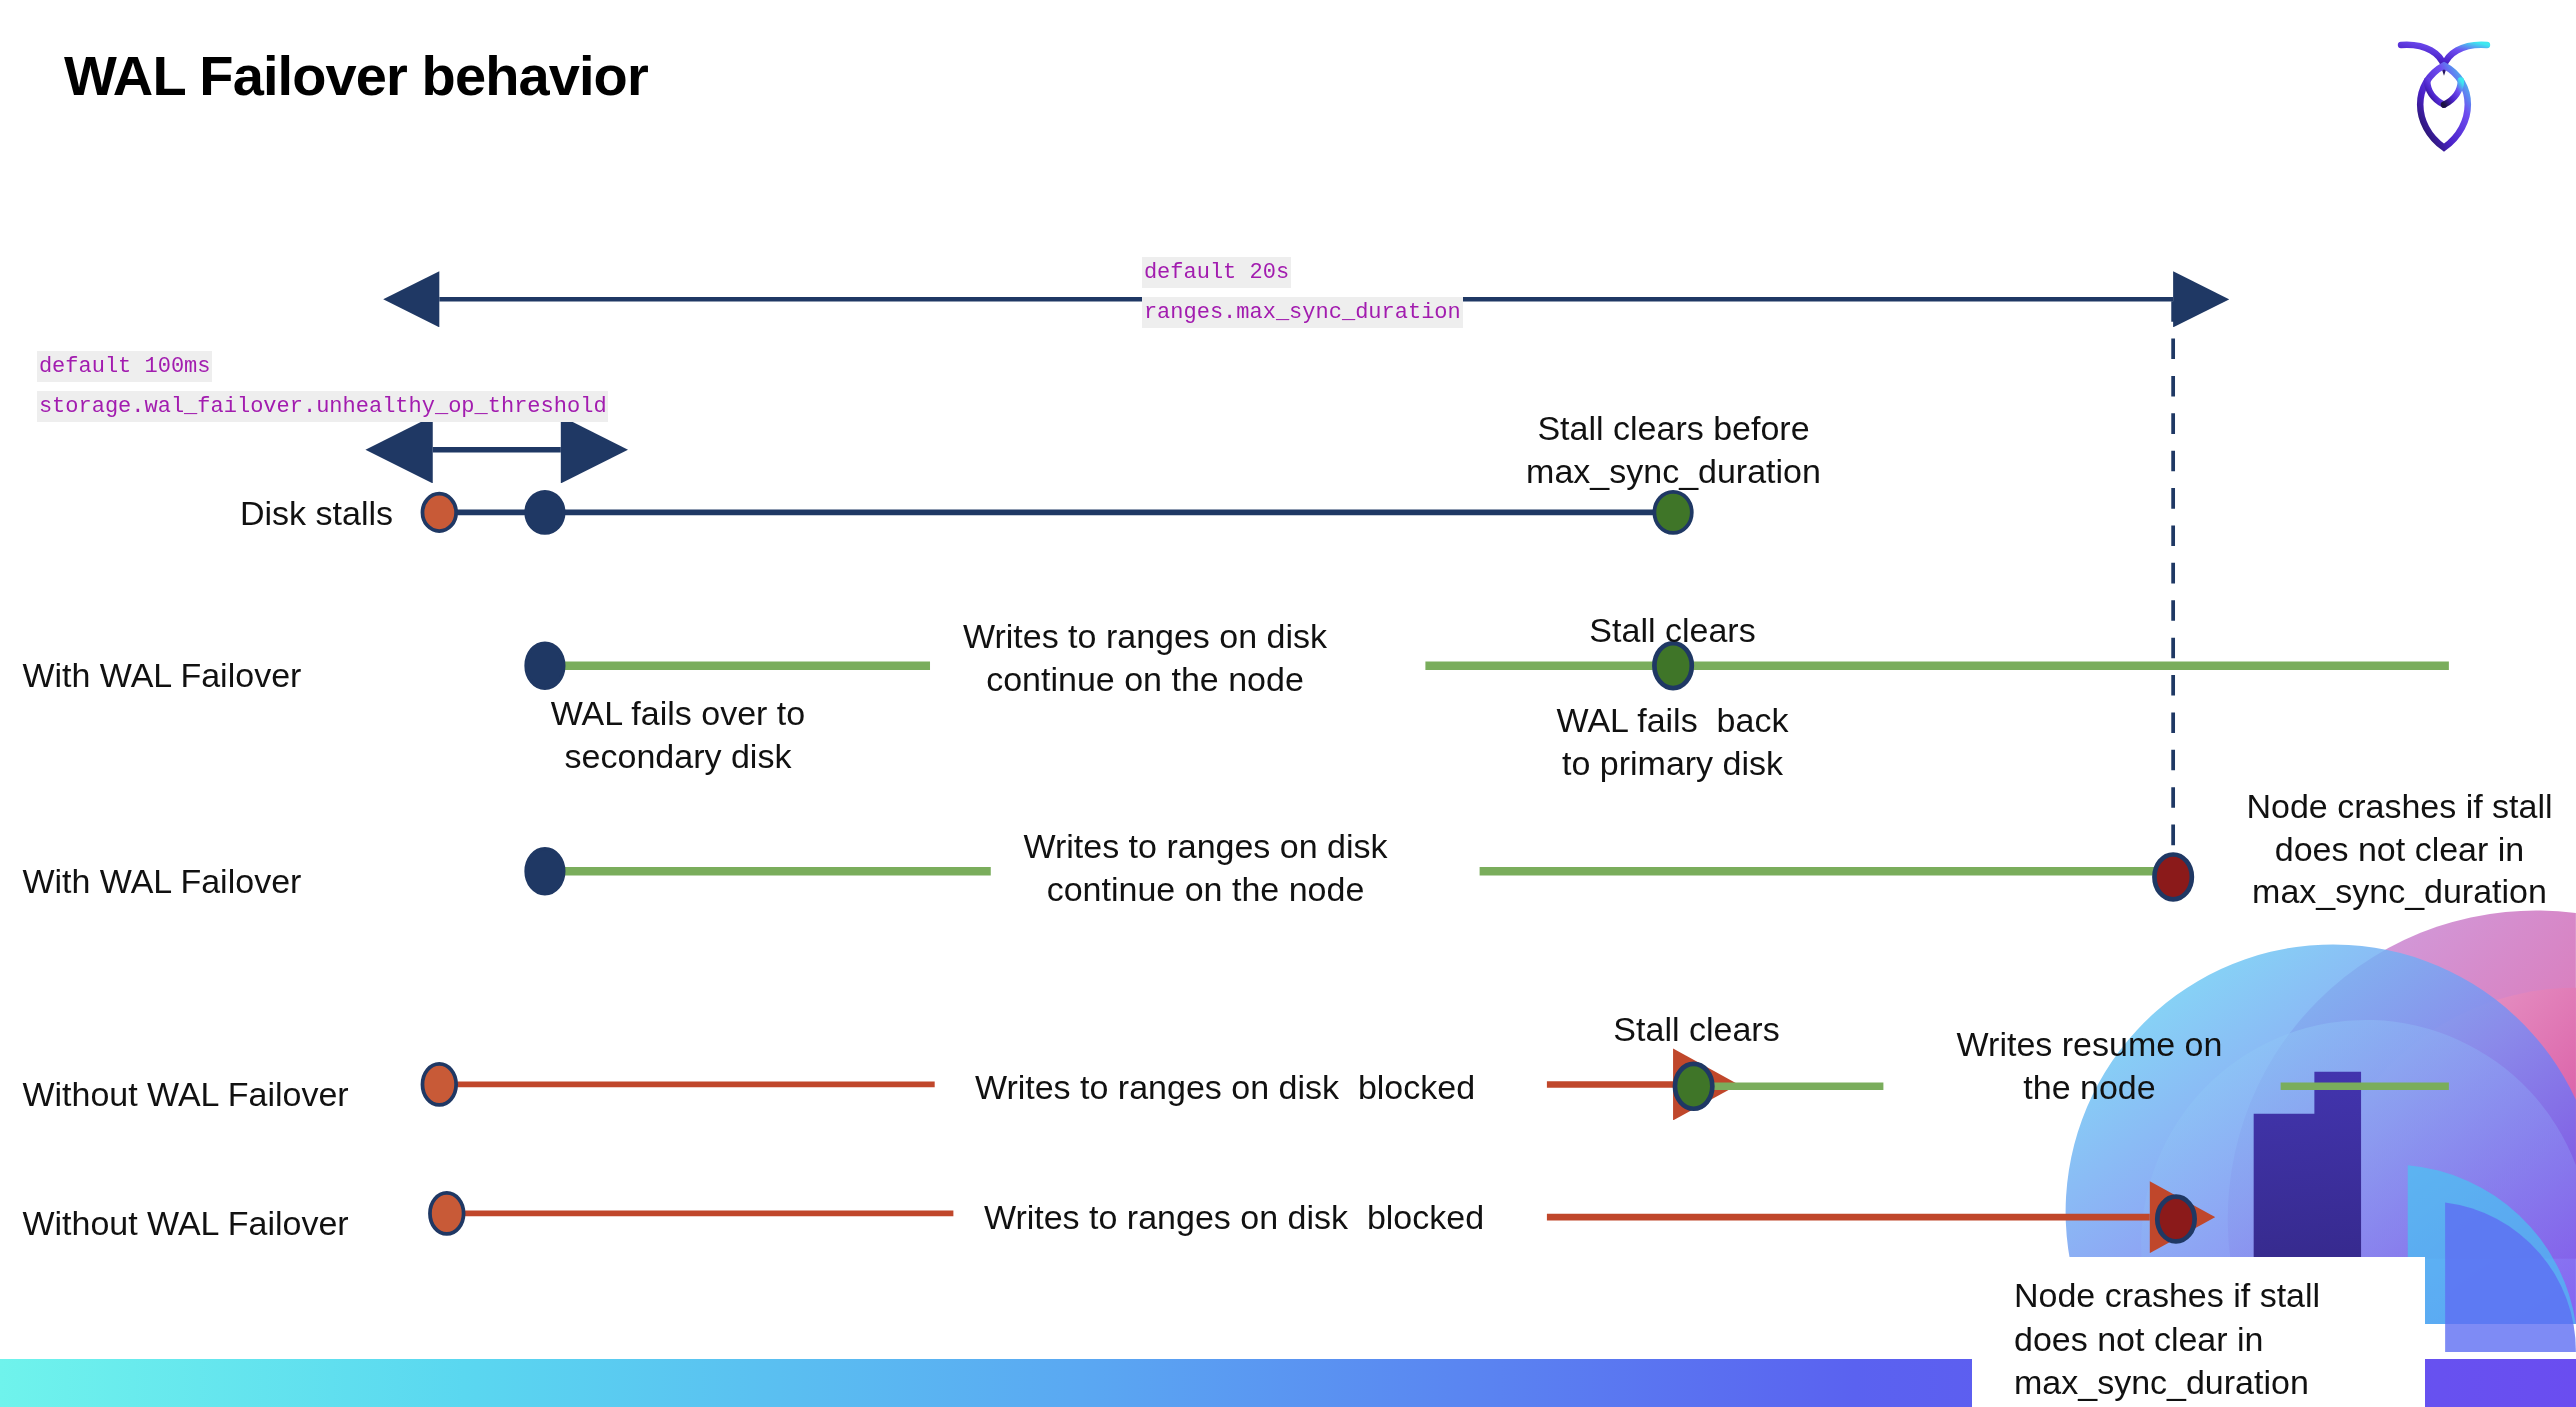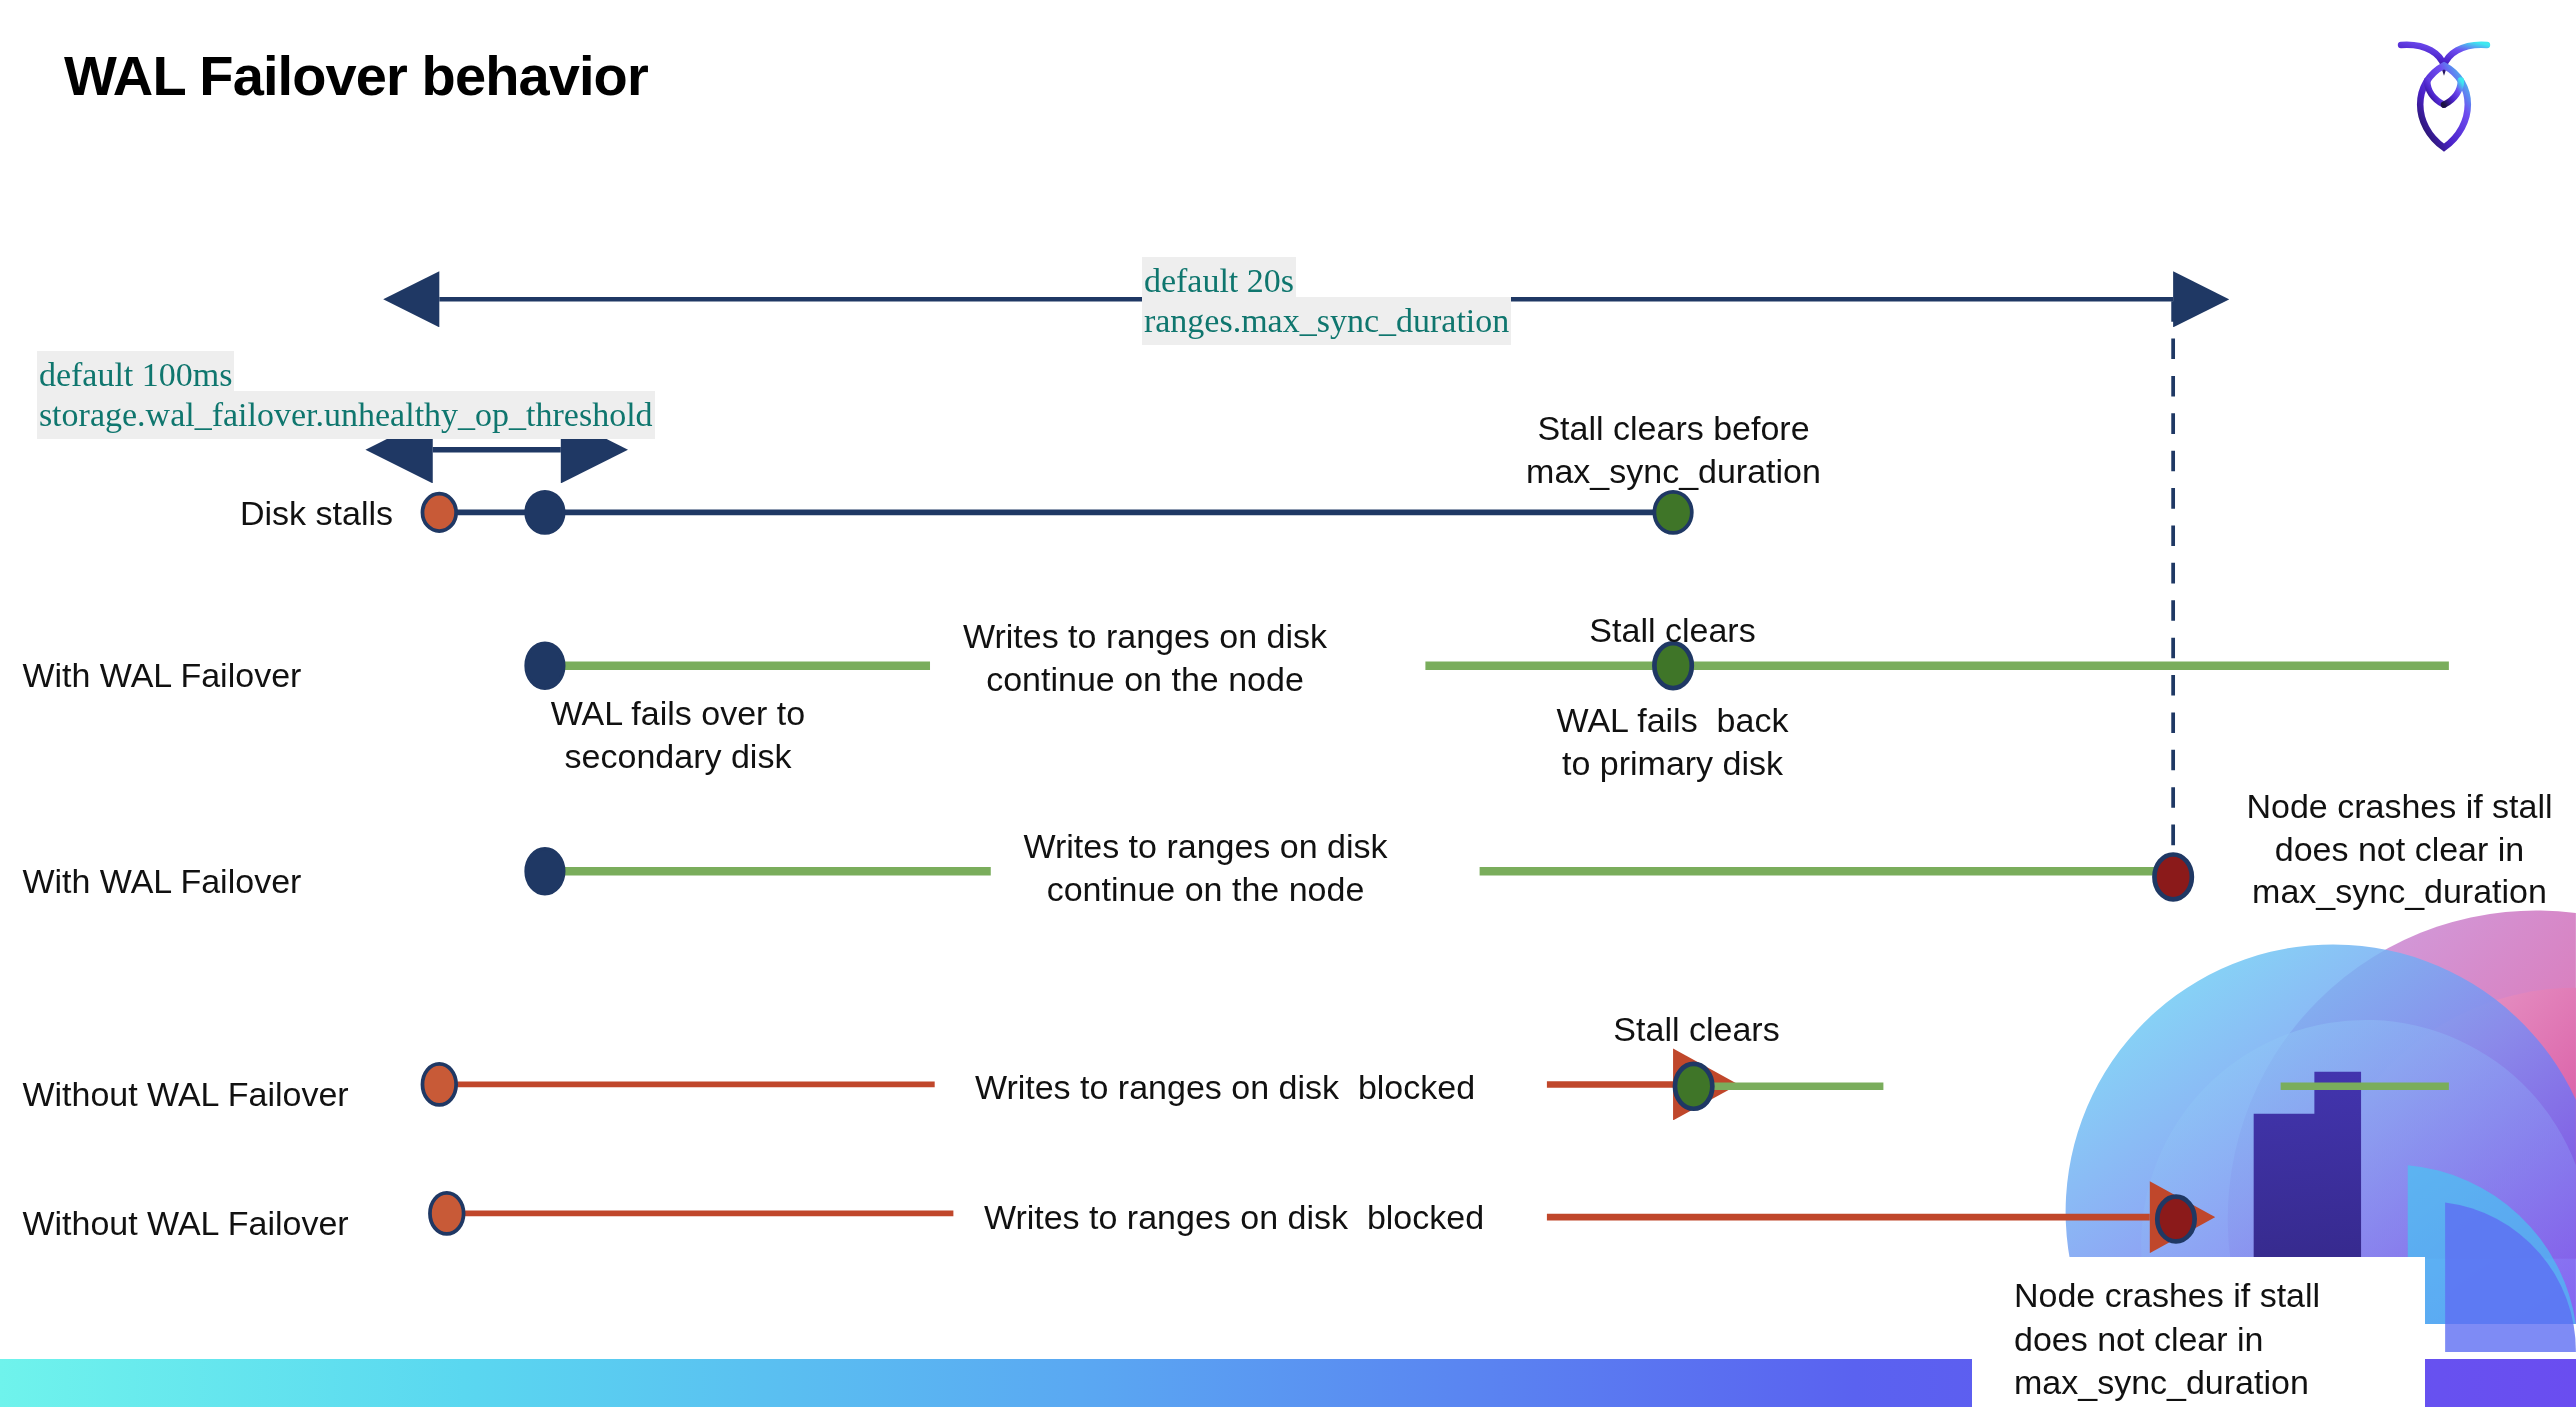--- a/index.html
+++ b/index.html
@@ -18,22 +18,22 @@
     font-size:56px;font-weight:bold;color:#000000;
     letter-spacing:-0.9px;line-height:1.05;white-space:nowrap;
   }
 
   
   #logo{position:absolute;left:2388px;top:28px;width:112px;height:131px;}
 
   
   .chip{
     position:absolute;
-    font-family:Liberation Serif, serif;
-    font-size:34px;color:#0f766e;
+    font-family:Liberation Mono, monospace;
+    font-size:22px;color:#a21caf;
     background:#eeeeee;
     white-space:nowrap;
     line-height:1.42;
     padding:0 1.9px;
   }
 
   
   .lbl{
     position:absolute;
     font-size:34px;color:#111111;
@@ -193,20 +193,22 @@
 to primary disk</div>
 
   <div class="lbl c" style="left:953px;top:825px;width:505px;">Writes to ranges on disk
 continue on the node</div>
   <div class="lbl l" style="left:2217px;top:785px;width:365px;">Node crashes if stall
 does not clear in
 max_sync_duration</div>
 
   <div class="lbl c" style="left:935px;top:1066px;width:580px;">Writes to ranges on disk  blocked</div>
   <div class="lbl c" style="left:1533px;top:1008px;width:327px;">Stall clears</div>
+  <div class="lbl c" style="left:1907px;top:1023px;width:365px;">Writes resume on
+the node</div>
 
   <div class="lbl c" style="left:944px;top:1196px;width:580px;">Writes to ranges on disk  blocked</div>
   <div class="callout" style="left:1972px;top:1257px;width:411px;padding:17px 0 0 42px;height:201px;">Node crashes if stall
 does not clear in
 max_sync_duration</div>
 
 </div>
 
 
 </body></html>

